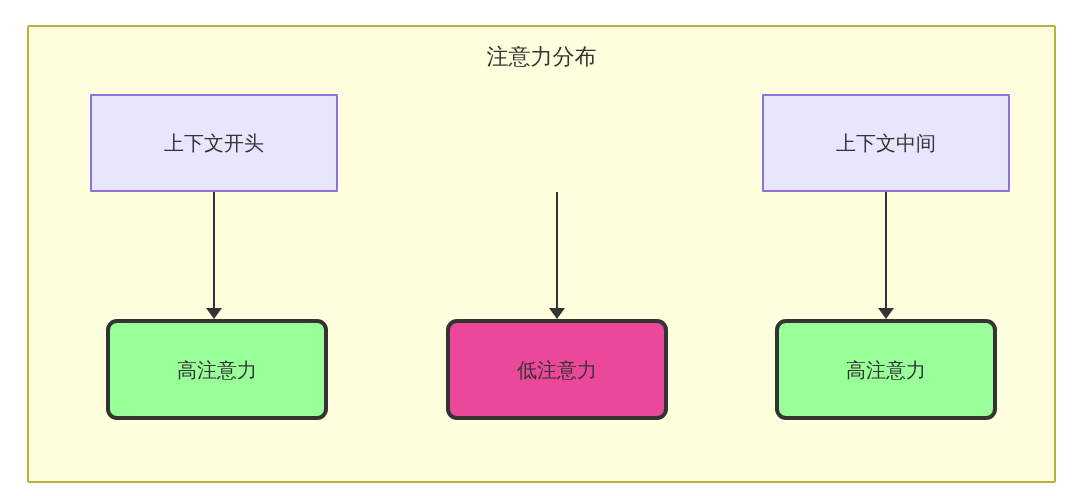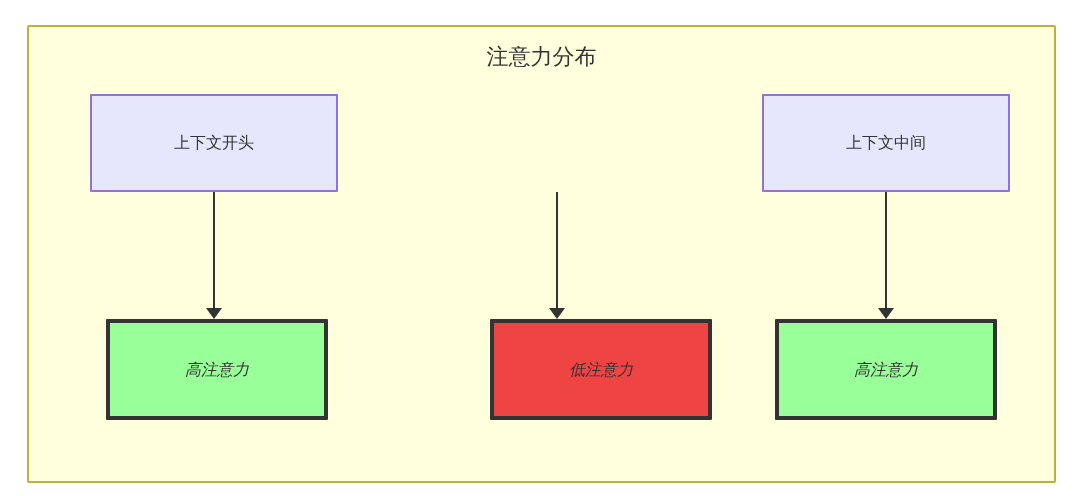--- a/index.html
+++ b/index.html
@@ -50,41 +50,40 @@
   .node {
     position: absolute;
     box-sizing: border-box;
     display: flex;
     align-items: center;
     justify-content: center;
     text-align: center;
   }
 
   .node-label {
-    font-size: 16px;
+    font-size: 20px;
     line-height: 26px;
     color: #333333;
     white-space: nowrap;
   }
 
   
   .node-context {
     background: #e6e6fd;
     border: 2px solid #9370db;
     border-radius: 1px;
   }
 
   
   .node-attention {
     border: 4px solid #333333;
-    border-radius: 1px;
-    font-style: italic;
+    border-radius: 11px;
   }
   .fill-high { background: #99ff99; }
-  .fill-low  { background: #ef4444; margin-left: 44px; }
+  .fill-low  { background: #ec4899; }
 
   
   .edge {
     position: absolute;
     width: 22px;
   }
   .edge-line {
     position: absolute;
     left: 10px;
     top: 0;

